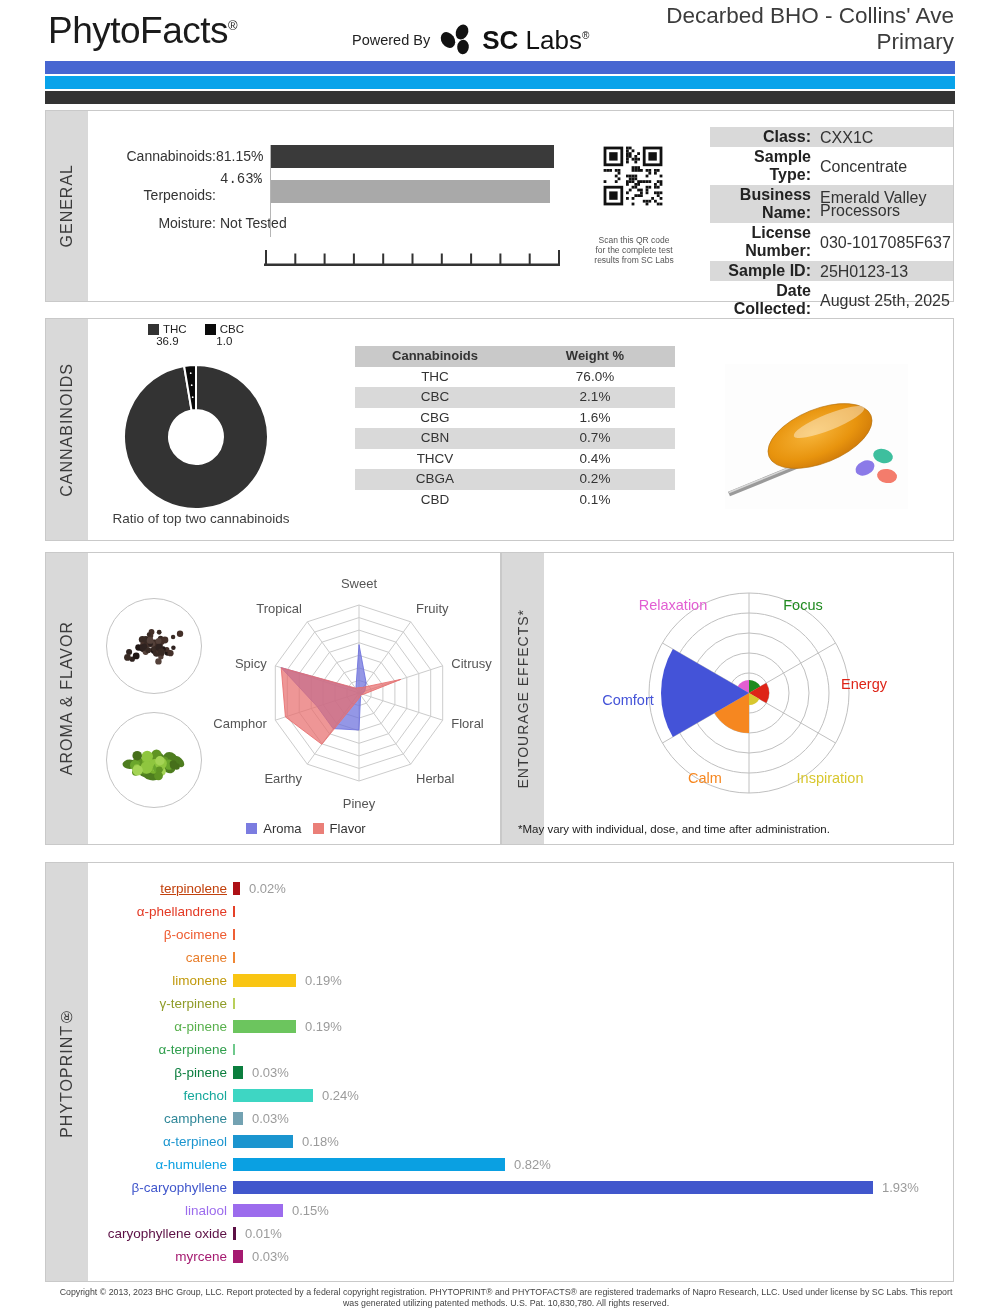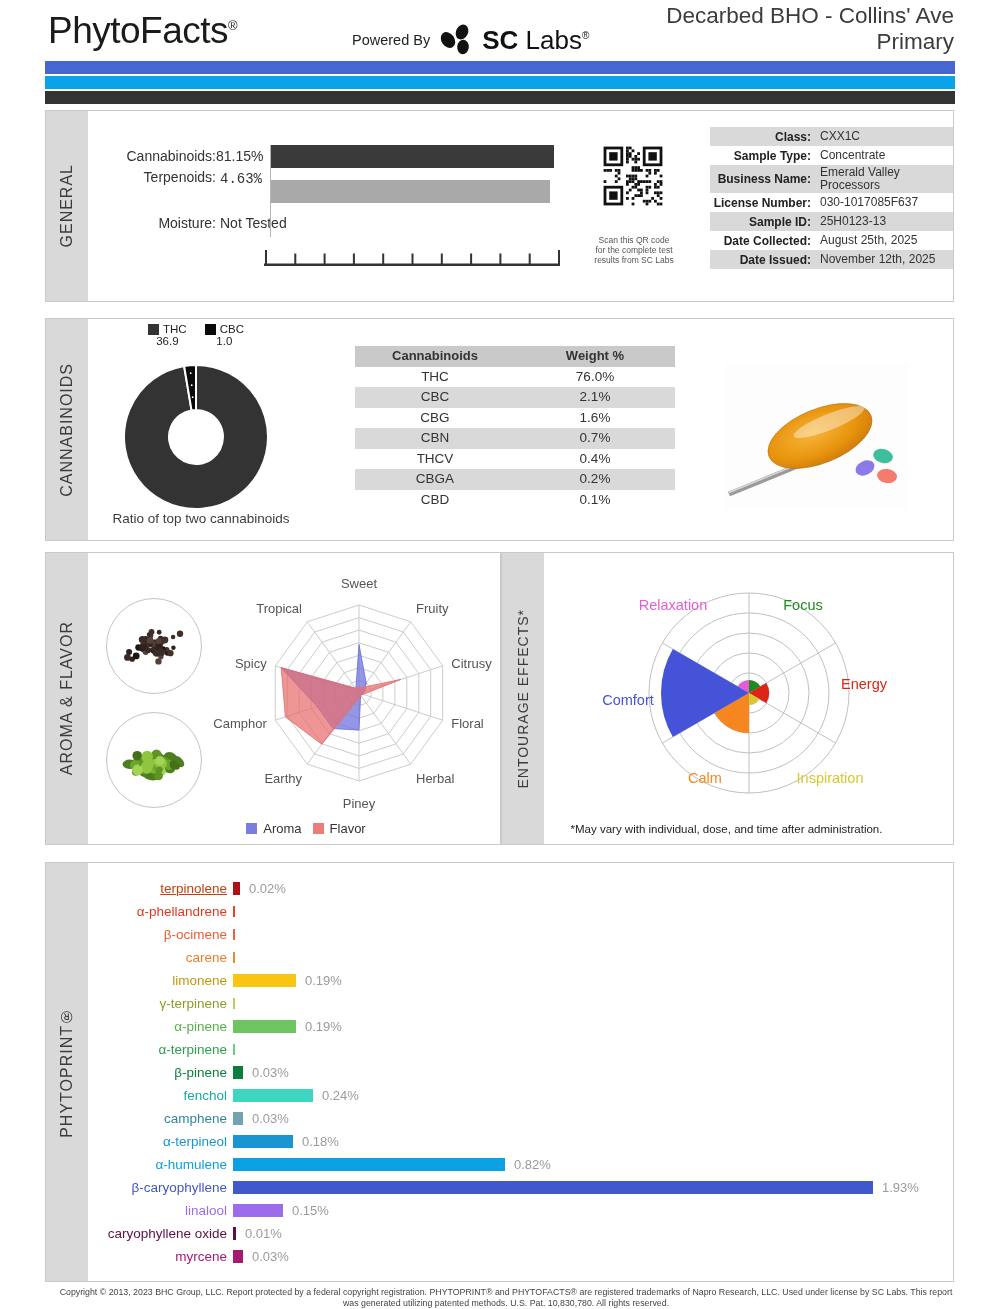--- a/index.html
+++ b/index.html
@@ -22,21 +22,21 @@
   .panel{position:absolute;left:45px;width:909px;border:1px solid #c9c9c9;background:#fff;box-sizing:border-box;}
   .strip{position:absolute;left:0;top:0;bottom:0;width:42px;background:#d9d9d9;display:flex;align-items:center;justify-content:center;}
   .strip span{writing-mode:vertical-rl;transform:rotate(180deg);font-size:16px;color:#3b3b3b;letter-spacing:1px;white-space:nowrap;}
 
   
   .g-label{position:absolute;width:130px;text-align:right;font-size:14px;line-height:23px;color:#333;left:40px;}
   .g-value{position:absolute;width:46px;text-align:right;font-size:14px;line-height:23px;color:#333;left:170px;}
   .g-bar{position:absolute;height:23px;left:224px;}
   .g-axis{position:absolute;left:224px;top:34px;width:1px;height:92px;background:#b5b5b5;}
   .qr-caption{position:absolute;left:532px;width:112px;top:124px;text-align:center;font-size:8.5px;line-height:10px;color:#555;}
-  .info-table{position:absolute;left:664px;top:16px;width:243px;font-size:12px;}
+  .info-table{position:absolute;left:664px;top:16px;width:243px;font-size:16px;}
   .info-row{display:grid;grid-template-columns:106px 1fr;min-height:19px;align-items:center;}
   .info-row.alt{background:#d9d9d9;}
   .info-row .k{text-align:right;padding:1px 5px 1px 0;font-weight:700;color:#222;}
   .info-row .v{padding:1px 0 1px 4px;color:#333;line-height:13px;}
 
   
   .donut-legend{position:absolute;left:55px;top:4px;width:190px;display:flex;justify-content:center;gap:18px;}
   .dl-item{display:flex;flex-direction:column;align-items:center;font-size:11.5px;color:#222;}
   .dl-top{display:flex;align-items:center;gap:4px;}
   .sq{width:11px;height:11px;display:inline-block;}
@@ -44,21 +44,21 @@
   .cb-table{position:absolute;left:309px;top:27px;width:320px;font-size:13.5px;color:#333;}
   .cb-row{display:grid;grid-template-columns:1fr 1fr;height:20.5px;line-height:20.5px;text-align:center;}
   .cb-row.head{background:#c9c9c9;font-weight:700;font-size:13px;}
   .cb-row.alt{background:#d9d9d9;}
   .product{position:absolute;left:679px;top:45px;width:183px;height:145px;background:#fdfdfd;}
 
   
   .circ-img{position:absolute;border-radius:50%;}
   .af-legend{position:absolute;left:120px;top:268px;width:280px;display:flex;justify-content:center;gap:11px;font-size:13px;color:#333;}
   .af-legend .it{display:flex;align-items:center;gap:6px;}
-  .footnote{position:absolute;left:4px;right:6px;top:270px;text-align:center;font-size:11.5px;color:#222;}
+  .footnote{position:absolute;left:16px;right:6px;top:270px;text-align:left;font-size:11.5px;color:#222;}
 
   
   .pp-rows{position:absolute;left:42px;top:14px;right:2px;}
   .pp-row{display:flex;align-items:center;height:23px;}
   .pp-label{width:145px;text-align:right;padding-right:6px;font-size:13.5px;box-sizing:border-box;flex:none;}
   .pp-bar{height:13px;flex:none;}
   .pp-val{margin-left:9px;font-size:13px;color:#9b9b9b;}
 
   .footer{position:absolute;left:12px;right:0;top:1287px;text-align:center;font-size:8.8px;line-height:10.5px;color:#444;}
 </style>
@@ -85,21 +85,21 @@
   <div class="hbar" id="hbar1" style="top: 76px; height: 13px; background: rgb(9, 163, 234);"></div>
   <div class="hbar" id="hbar2" style="top: 91px; height: 13px; background: rgb(51, 51, 51);"></div>
 
   <div class="panel" id="panel-general" style="top:110px;height:192px;">
     <div class="strip">
         <span>GENERAL</span>
       </div>
     <div class="g-label" style="top:34px;">Cannabinoids:</div>
     <div class="g-value" style="top:34px;">81.15%</div>
     <div class="g-bar" id="gbar0" style="top: 34px; background: rgb(58, 58, 58); width: 284px;"></div>
-    <div class="g-label" style="top:55px;">Terpenoids:</div>
+    <div class="g-label" style="top:73px;">Terpenoids:</div>
     <div class="g-value" style="top:57px;font-family:Liberation Mono, monospace;">4.63%</div>
     <div class="g-bar" id="gbar1" style="top: 69px; background: rgb(169, 169, 169); width: 280px;"></div>
     <div class="g-label" style="top:101px;">Moisture:</div>
     <div style="position:absolute;left:174px;top:101px;font-size:14px;line-height:23px;color:#333;">Not Tested</div>
     <div class="g-axis"></div>
     <svg id="ruler" width="296" height="18" style="position:absolute;left:218px;top:138px;">
         <rect x="0" y="14.5" width="296" height="2.5" fill="#333"></rect>
         <rect x="1" y="1" width="2" height="14" fill="#333"></rect>
         <rect x="30.3" y="4.5" width="2" height="10.5" fill="#333"></rect>
         <rect x="59.6" y="4.5" width="2" height="10.5" fill="#333"></rect>

